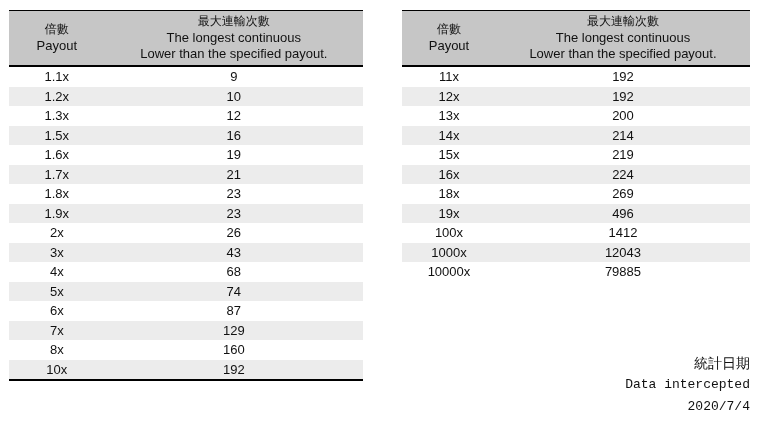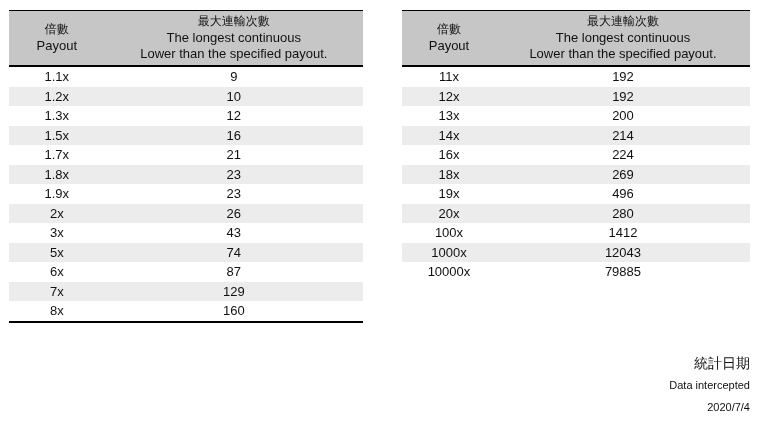--- a/index.html
+++ b/index.html
@@ -46,21 +46,21 @@
   .stats-footer {
     position: absolute;
     left: 402px; top: 352px; width: 348px;
   }
   .stats-footer .inner {
     margin-left: 27%;
     width: 73%;
     text-align: right;
   }
   .f-zh { font-size: 14px; line-height: 22px; }
-  .f-en { font-size: 11px; line-height: 22px; }
+  .f-en { font-size: 13px; line-height: 22px; font-family: Liberation Mono, monospace; }
 </style>
 </head>
 <body>
 
 <div class="payout-table left">
   <table>
     <colgroup>
         <col class="col-payout">
         <col class="col-streak">
       </colgroup>
@@ -88,54 +88,66 @@
         </tr>
         <tr>
           <td>1.3x</td>
           <td>12</td>
         </tr>
         <tr>
           <td>1.5x</td>
           <td>16</td>
         </tr>
         <tr>
+          <td>1.6x</td>
+          <td>19</td>
+        </tr>
+        <tr>
           <td>1.7x</td>
           <td>21</td>
         </tr>
         <tr>
           <td>1.8x</td>
           <td>23</td>
         </tr>
         <tr>
           <td>1.9x</td>
           <td>23</td>
         </tr>
         <tr>
           <td>2x</td>
           <td>26</td>
         </tr>
         <tr>
           <td>3x</td>
           <td>43</td>
         </tr>
         <tr>
+          <td>4x</td>
+          <td>68</td>
+        </tr>
+        <tr>
           <td>5x</td>
           <td>74</td>
         </tr>
         <tr>
           <td>6x</td>
           <td>87</td>
         </tr>
         <tr>
           <td>7x</td>
           <td>129</td>
         </tr>
         <tr>
           <td>8x</td>
           <td>160</td>
+        </tr>
+        <tr>
+          <td>10x</td>
+          <td>192</td>
         </tr>
       </tbody>
   </table>
 </div>
 
 <div class="payout-table right">
   <table>
     <colgroup>
         <col class="col-payout">
         <col class="col-streak">
@@ -164,34 +176,34 @@
         </tr>
         <tr>
           <td>13x</td>
           <td>200</td>
         </tr>
         <tr>
           <td>14x</td>
           <td>214</td>
         </tr>
         <tr>
+          <td>15x</td>
+          <td>219</td>
+        </tr>
+        <tr>
           <td>16x</td>
           <td>224</td>
         </tr>
         <tr>
           <td>18x</td>
           <td>269</td>
         </tr>
         <tr>
           <td>19x</td>
           <td>496</td>
-        </tr>
-        <tr>
-          <td>20x</td>
-          <td>280</td>
         </tr>
         <tr>
           <td>100x</td>
           <td>1412</td>
         </tr>
         <tr>
           <td>1000x</td>
           <td>12043</td>
         </tr>
         <tr>

